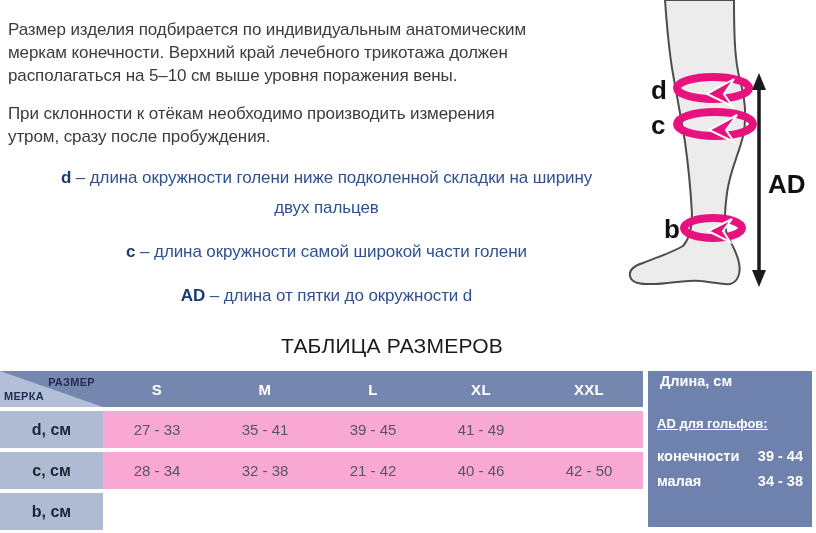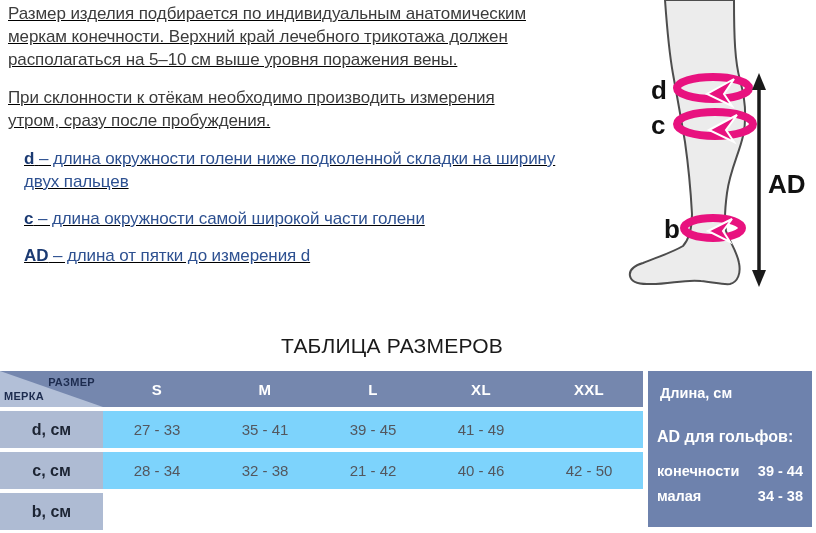--- a/index.html
+++ b/index.html
@@ -6,35 +6,36 @@
   html, body { margin: 0; padding: 0; background: #fff; }
   .page {
     position: relative;
     width: 816px; height: 533px;
     background: #ffffff;
     font-family: "Liberation Sans", sans-serif;
     overflow: hidden;
   }
 
   
-  .intro { position: absolute; left: 8px; top: 2px; width: 636px; text-decoration: underline; }
+  .intro { position: absolute; left: 8px; top: 18px; width: 636px; }
   .para {
     margin: 0 0 15px 0;
     font-size: 17px; line-height: 23px;
     color: #3c3c3c;
     white-space: pre-line;
     letter-spacing: -0.1px;
   }
   .para.highlight { color: #e8127f; margin-bottom: 12px; }
   .defs { margin-top: 12px; }
   .def {
-    margin: 0 0 14px 16px;
-    font-size: 17px; line-height: 23px;
+    margin: 0 0 14px 1px;
+    font-size: 17px; line-height: 30px;
     color: #2e5191;
     letter-spacing: -0.1px;
+    text-align: center;
   }
   .def-key { color: #1b3a72; font-weight: bold; }
   .def-text { white-space: pre-line; }
 
   
   .leg-wrap { position: absolute; left: 622px; top: 0; width: 194px; height: 300px; }
 
   
   .table-title {
     position: absolute; top: 334px; left: 0; width: 784px;
@@ -62,36 +63,36 @@
   .hcol {
     width: 108px; display: flex; align-items: center; justify-content: center;
     color: #ffffff; font-weight: bold; font-size: 15px; letter-spacing: 0.3px;
   }
   .trow { display: flex; height: 37px; margin-top: 4px; }
   .rlabel {
     width: 103px; background: #aebbd3;
     display: flex; align-items: center; justify-content: center;
     color: #1c2433; font-weight: bold; font-size: 16px;
   }
-  .rvals { flex: 1; display: flex; background: #7dd3fc; }
+  .rvals { flex: 1; display: flex; background: #f9a8d4; }
   .cell {
     width: 108px; display: flex; align-items: center; justify-content: center;
     color: #53575e; font-size: 15px;
   }
 
   
   .length-panel {
     position: absolute; left: 648px; top: 371px;
     width: 164px; height: 156px;
     background: #6e82ad; color: #ffffff;
-    padding: 12px 9px 0 9px;
+    padding: 0 9px 0 9px;
     font-weight: bold;
   }
   .lp-title { font-size: 14.5px; margin: 2px 0 0 3px; }
-  .lp-sub   { font-size: 16px; margin: 27px 0 0 0; }
+  .lp-sub   { font-size: 13px; margin: 27px 0 0 0; text-decoration: underline; }
   .lp-row {
     display: flex; justify-content: space-between;
     font-size: 14.5px; margin-top: 9px;
   }
   .lp-row.first { margin-top: 17px; }
 </style>
 </head>
 <body>
 
 <div class="page">
@@ -100,21 +101,21 @@
     <p class="para">Размер изделия подбирается по индивидуальным анатомическим
 меркам конечности. Верхний край лечебного трикотажа должен
 располагаться на 5–10 см выше уровня поражения вены.</p>
     <p class="para">При склонности к отёкам необходимо производить измерения
 утром, сразу после пробуждения.</p>
 
     <div class="defs">
       <p class="def"><b class="def-key">d</b> <span class="def-text">– длина окружности голени ниже подколенной складки на ширину
 двух пальцев</span></p>
       <p class="def"><b class="def-key">c</b> <span class="def-text">– длина окружности самой широкой части голени</span></p>
-      <p class="def"><b class="def-key">AD</b> <span class="def-text">– длина от пятки до измерения d</span></p>
+      <p class="def"><b class="def-key">AD</b> <span class="def-text">– длина от пятки до окружности d</span></p>
     </div>
   </section>
 
   <div class="leg-wrap">
     <svg width="194" height="300" viewBox="0 0 194 300">
 
       <path d="M 43 0
            C 45 28, 47 52, 51 74
            C 55 96, 59 118, 63 142
            C 67 170, 69 196, 70 214

